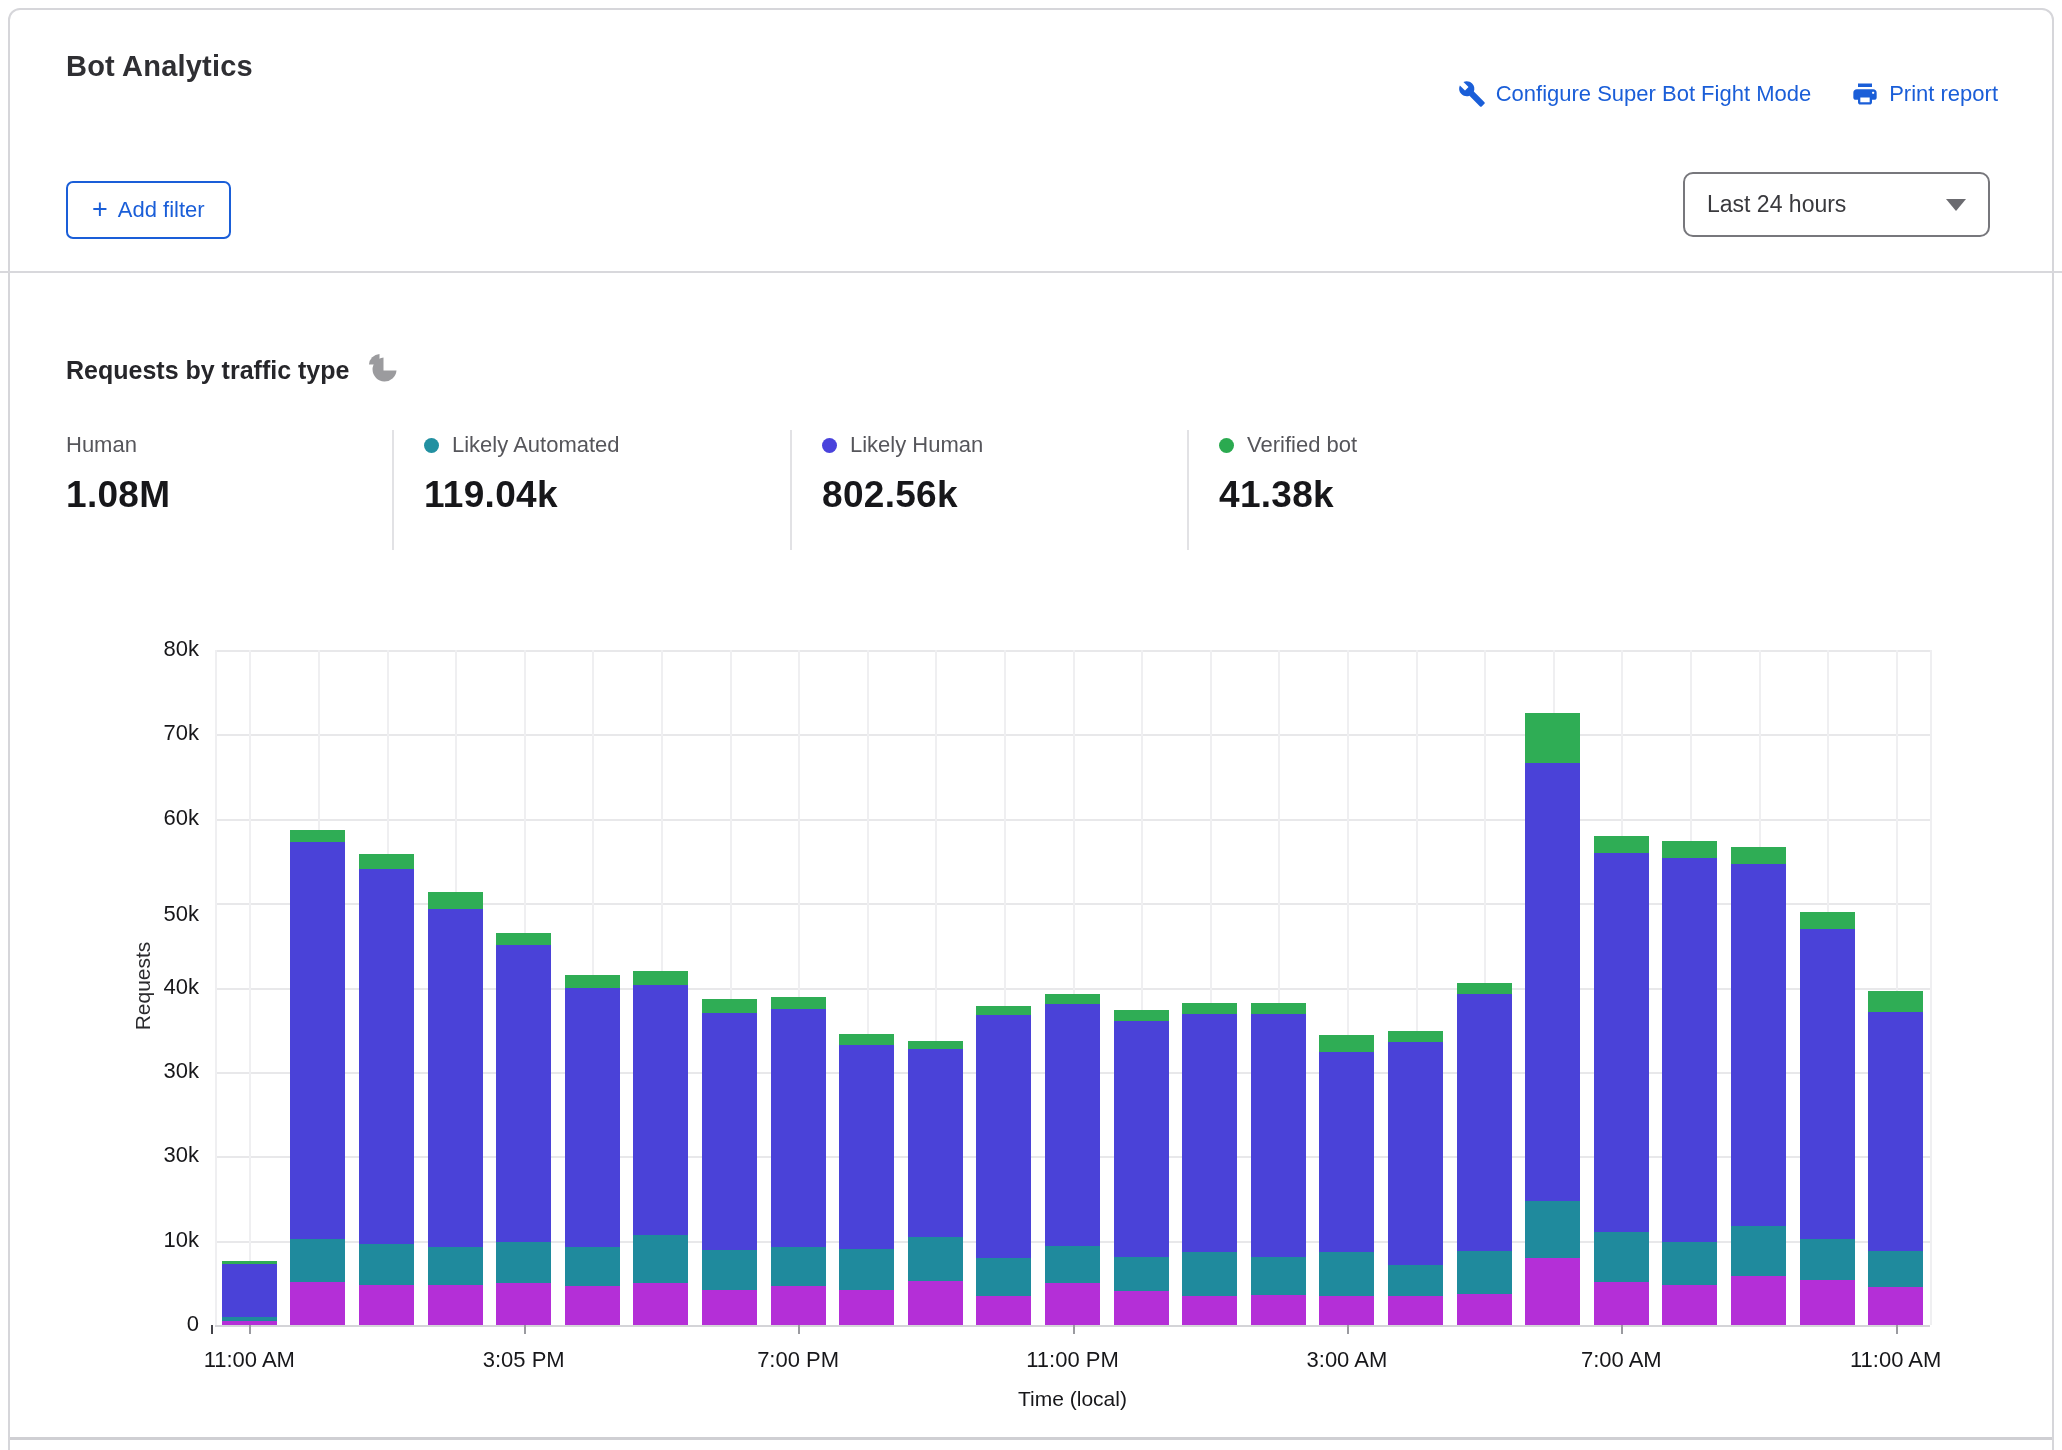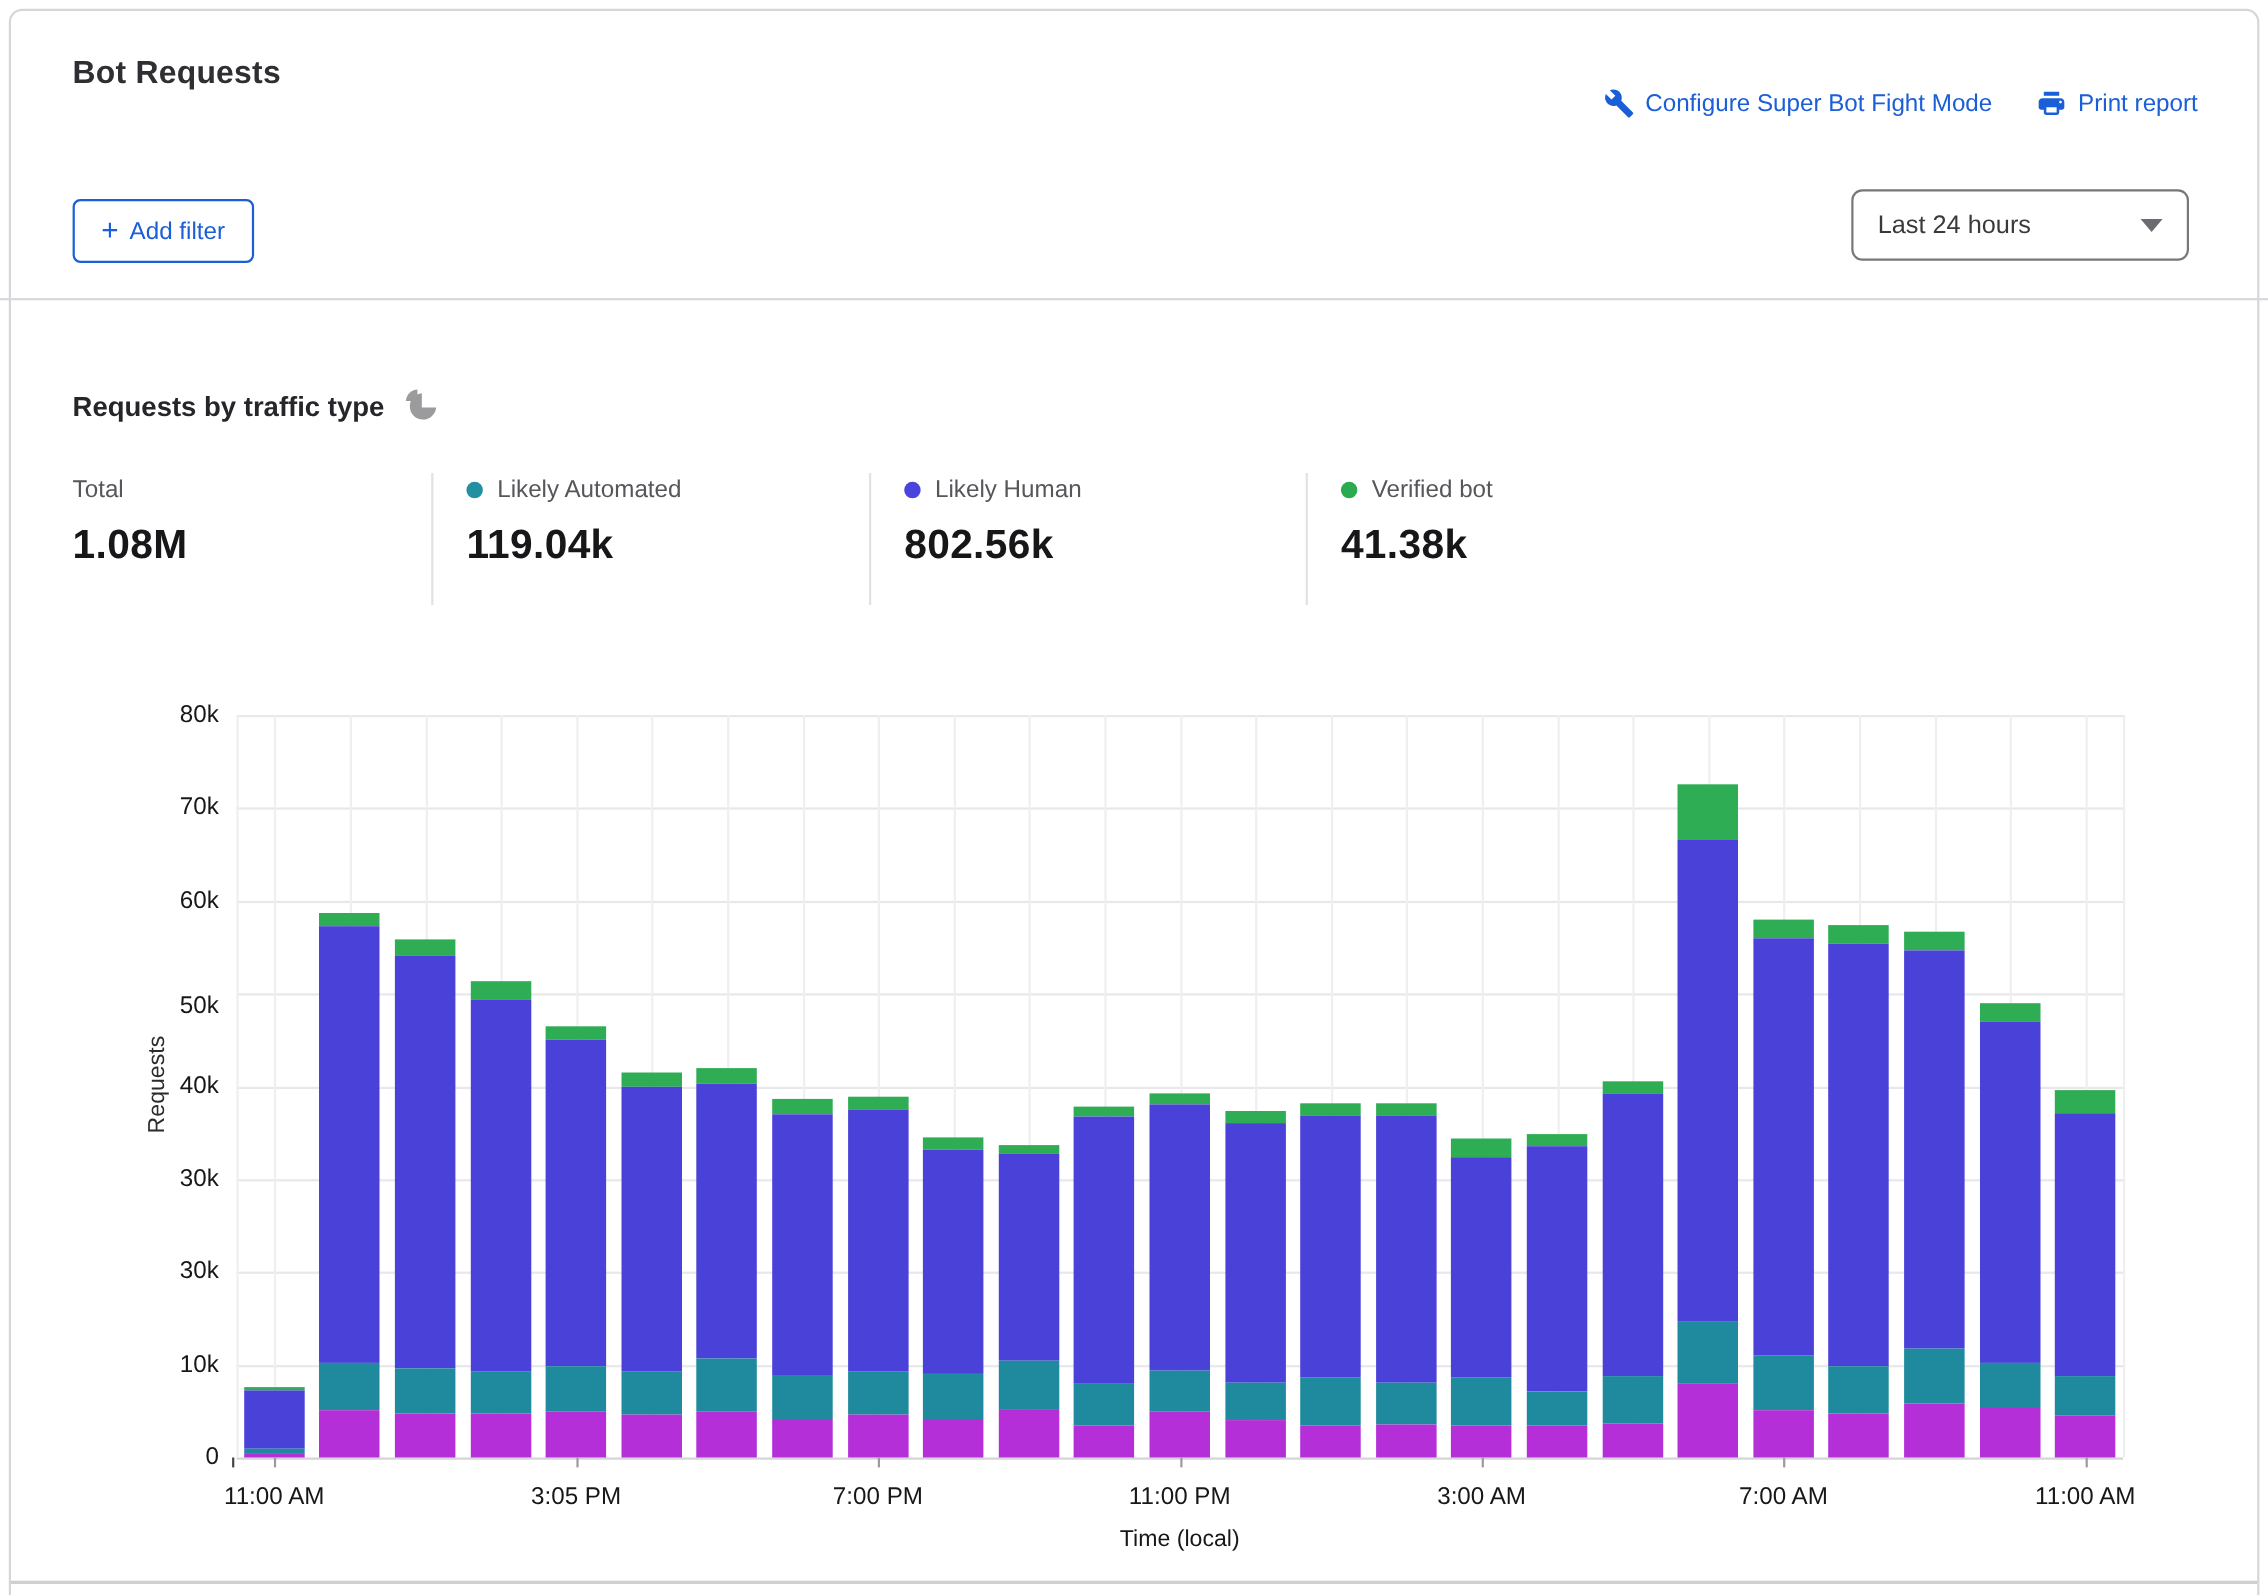--- a/index.html
+++ b/index.html
@@ -56,21 +56,21 @@
     font-size:21px; color:#2b2b2e; width:120px; text-align:center; margin-top:-14px; }
   #x-axis-label { top:737px; left:0; width:100%; text-align:center; font-size:21px; color:#17171a; }
 
   #bottom-divider { left:10px; top:1437px; width:2042px; height:0; border-top:3px solid #cfcfd3; }
 </style>
 </head>
 <body>
 
 <div id="card"></div>
 
-<div class="abs" id="page-title">Bot Requests</div>
+<div class="abs" id="page-title">Bot Analytics</div>
 
 <div class="abs" id="header-links">
   <a class="hlink">
     <span>
       <svg width="28" height="28" viewBox="0 0 24 24" fill="#1a5ed8">
         <path d="M22.7 19l-9.1-9.1c.9-2.3.4-5-1.5-6.9-2-2-5-2.4-7.4-1.3L9 6 6 9 1.6 4.7C.4 7.1.9 10.1 2.9 12.1c1.9 1.9 4.6 2.4 6.9 1.5l9.1 9.1c.4.4 1 .4 1.4 0l2.3-2.3c.5-.4.5-1 .1-1.4z"></path>
       </svg>
     </span>
     <span>Configure Super Bot Fight Mode</span>
   </a>
@@ -102,21 +102,21 @@
     <svg width="32" height="32" viewBox="0 0 32 32">
       <path d="M14 3 A12 12 0 1 0 27 16 L14 16 Z" transform="translate(2.5,2.5)" fill="#9b9b9e"></path>
       <path d="M12.5 2 A11 11 0 0 0 2 12.5 L12.5 12.5 Z" fill="#9b9b9e"></path>
     </svg>
   </span>
 </div>
 
 <div class="abs" id="stats-row">
     <div class="stat-col first" style="width: 392px;">
       <div class="stat-label-row">
-        <span class="stat-label">Total</span>
+        <span class="stat-label">Human</span>
       </div>
       <div class="stat-value">1.08M</div>
     </div>
     <div class="stat-col" style="width: 398px;">
       <div class="stat-label-row">
         <span class="stat-dot" style="background: rgb(34, 144, 161);"></span>
         <span class="stat-label">Likely Automated</span>
       </div>
       <div class="stat-value">119.04k</div>
     </div>

